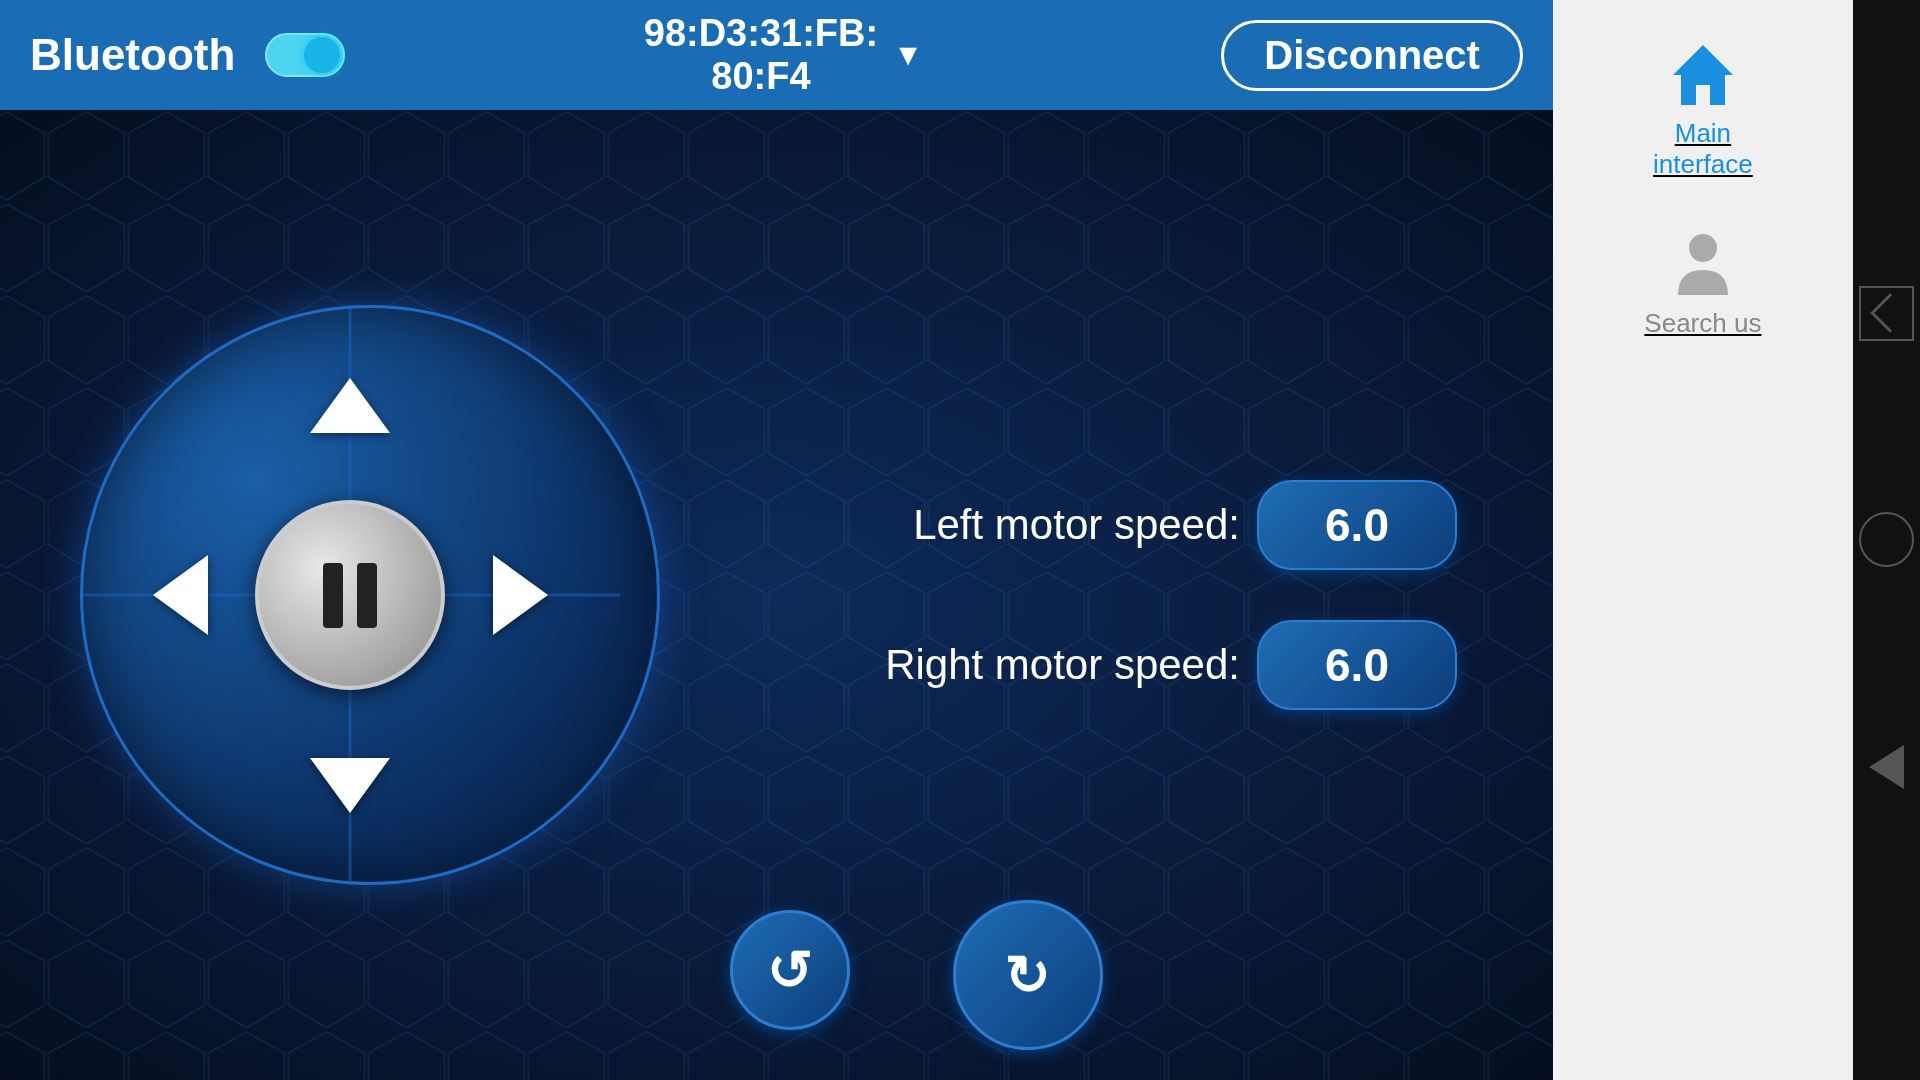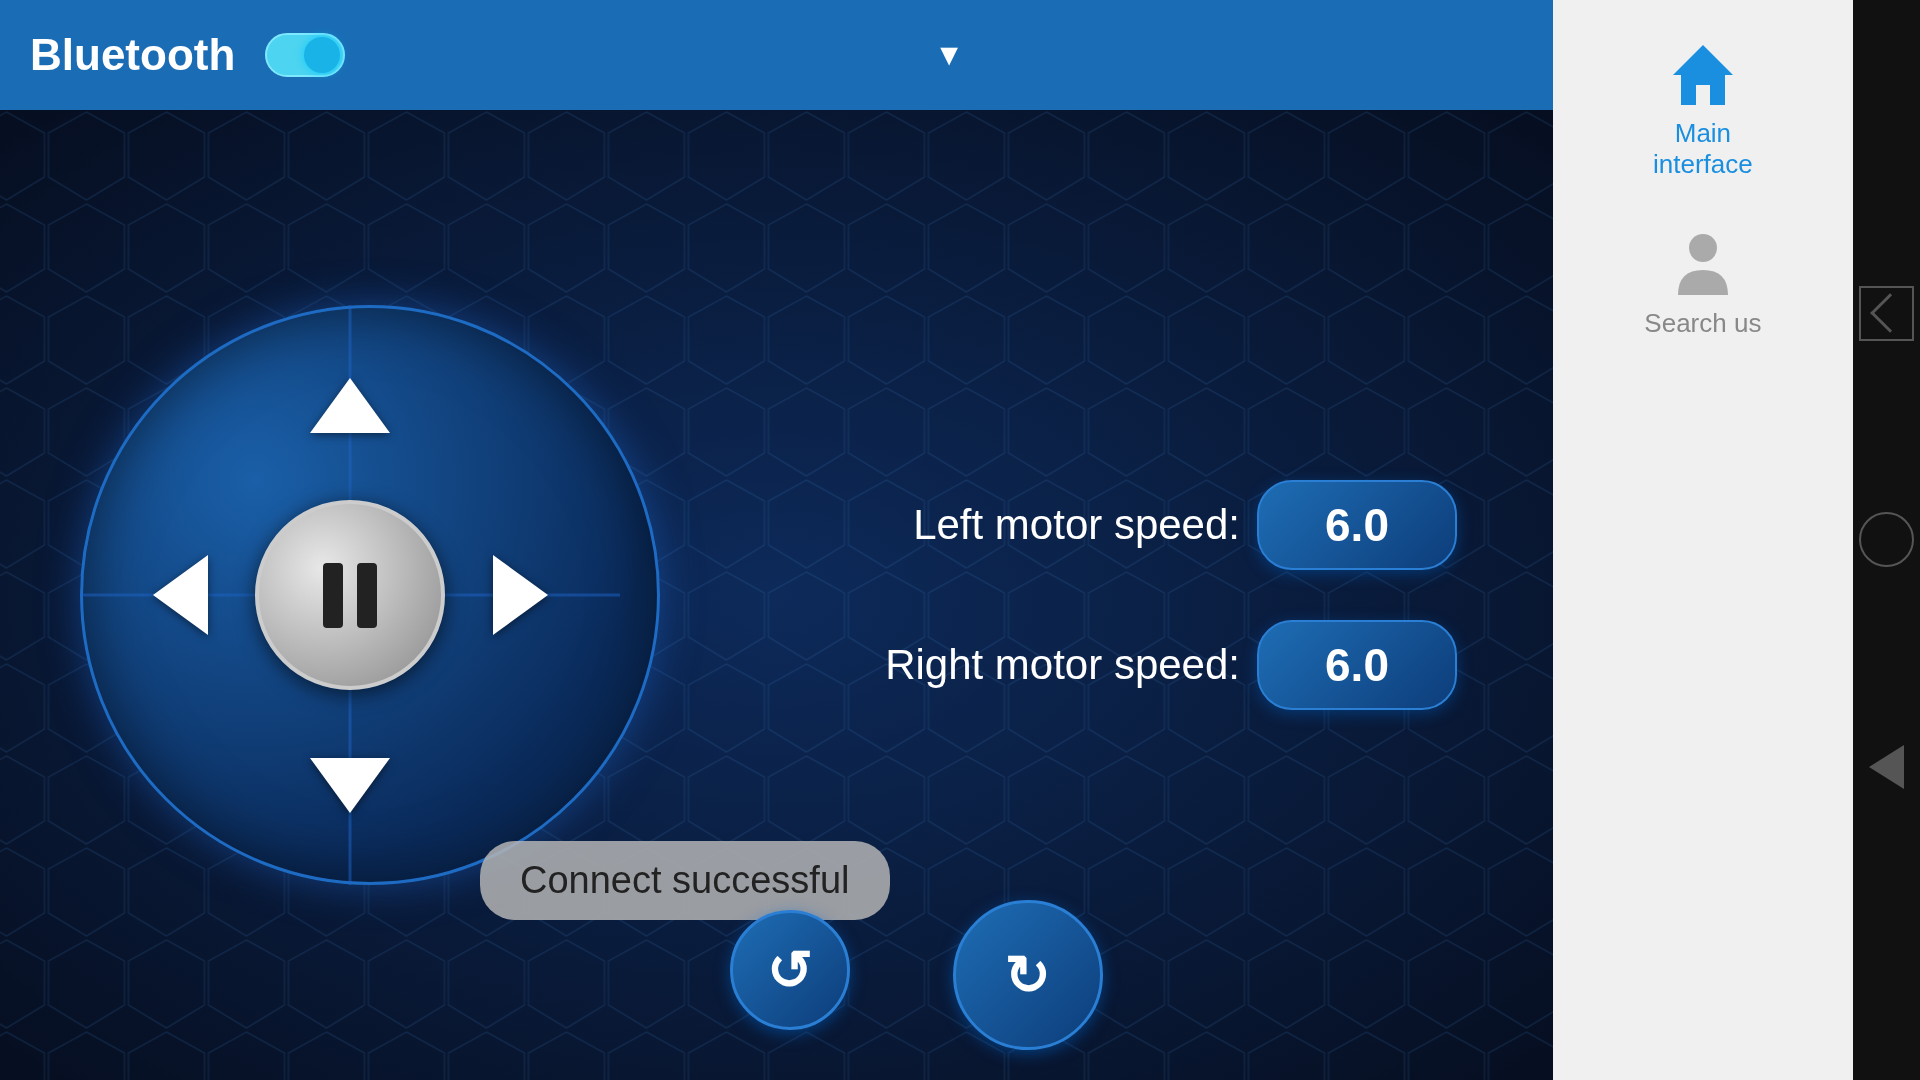--- a/index.html
+++ b/index.html
@@ -376,20 +376,21 @@
     .right-sidebar {
       width: 300px;
       height: 1080px;
       background: #f0f0f0;
       display: flex;
       flex-direction: column;
       align-items: center;
       padding: 20px 0;
       gap: 10px;
       flex-shrink: 0;
+      text-decoration: underline;
     }
 
     .sidebar-item {
       width: 100%;
       display: flex;
       flex-direction: column;
       align-items: center;
       padding: 20px 10px;
       cursor: pointer;
       gap: 8px;
@@ -446,22 +447,24 @@
   </style>
 </head>
 <body>
 
 <div class="app-area">
 
   <div class="top-bar">
     <span class="bluetooth-label">Bluetooth</span>
     <div class="toggle-switch"></div>
     <div class="device-address">
+      <span>98:D3:31:FB:<br>80:F4</span>
       <span class="dropdown-arrow">▼</span>
     </div>
+    <button class="disconnect-btn">Disconnect</button>
   </div>
 
   <div class="main-content">
 
     <div class="hex-bg">
       <svg viewBox="0 0 1620 970" preserveAspectRatio="xMidYMid slice">
         <defs>
           <pattern id="hex" x="0" y="0" width="80" height="92" patternUnits="userSpaceOnUse">
             <polygon points="40,2 78,23 78,67 40,90 2,67 2,23" fill="none" stroke="#4488cc" stroke-width="1.5"></polygon>
           </pattern>
@@ -502,21 +505,20 @@
       <div class="speed-row">
         <span class="speed-label">Left motor speed:</span>
         <div class="speed-value">6.0</div>
       </div>
       <div class="speed-row">
         <span class="speed-label">Right motor speed:</span>
         <div class="speed-value">6.0</div>
       </div>
     </div>
 
-    <div class="toast">Connect successful</div>
 
     <div class="refresh-btn-small">
       <span class="refresh-icon">↺</span>
     </div>
 
     <div class="refresh-btn-large">
       <span class="refresh-icon">↻</span>
     </div>
   </div>
 </div>

